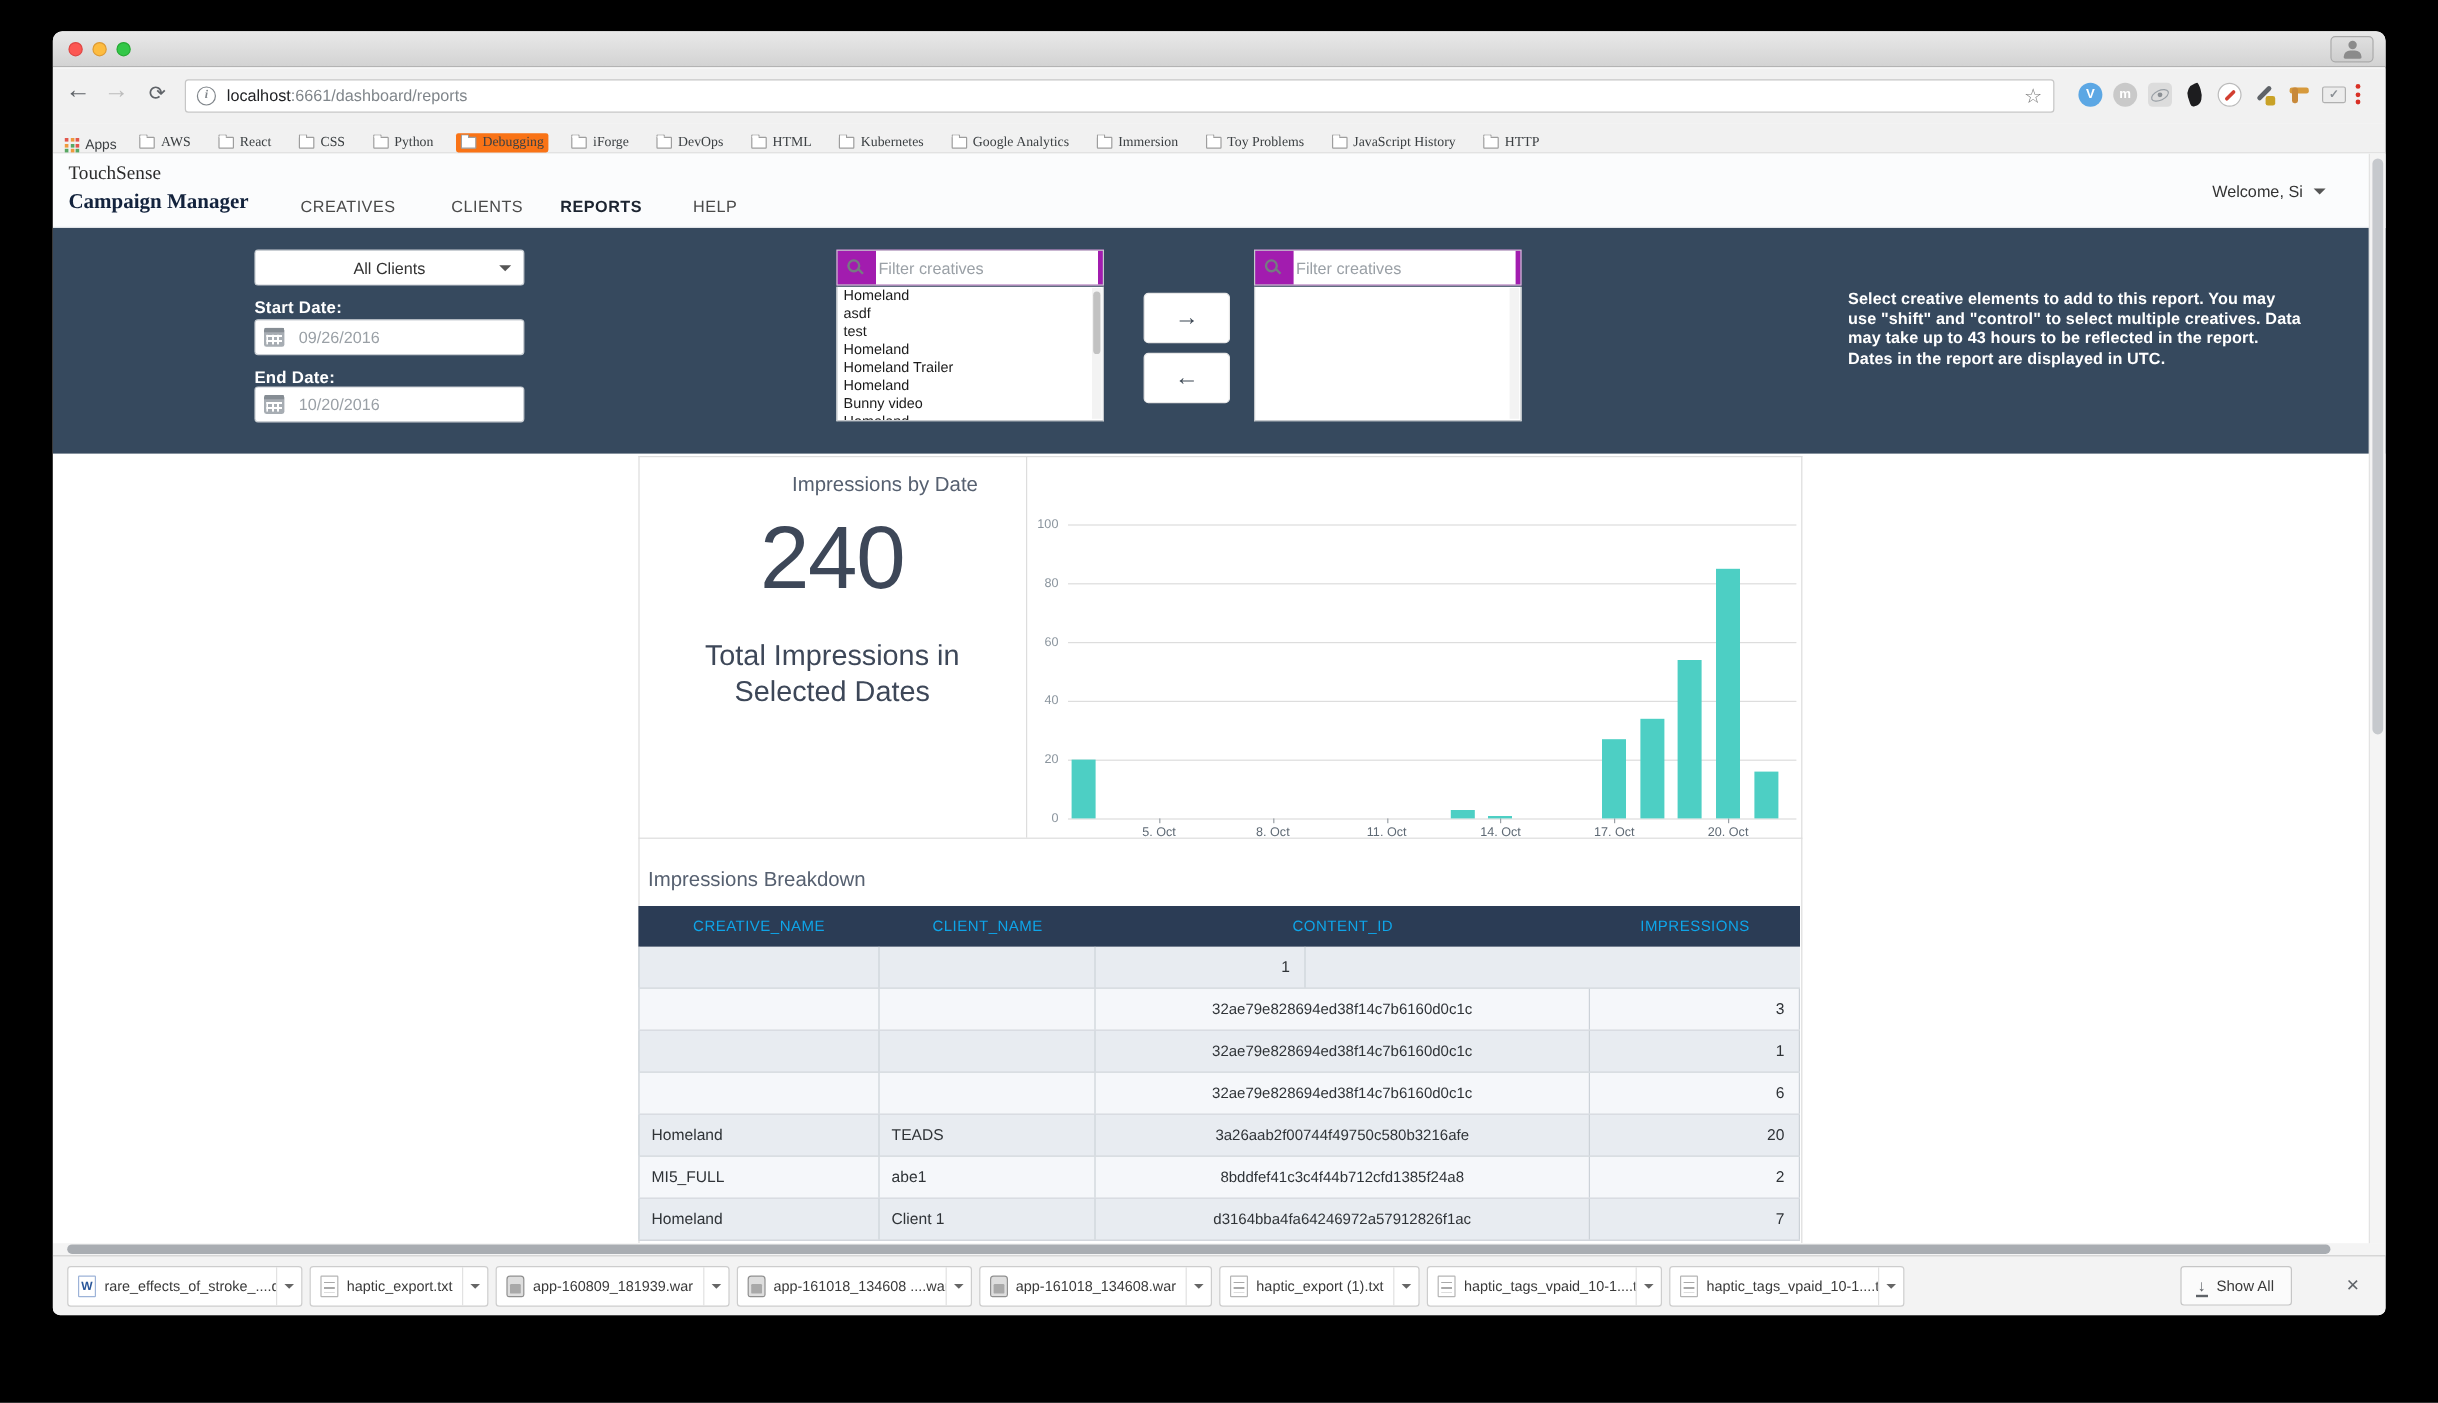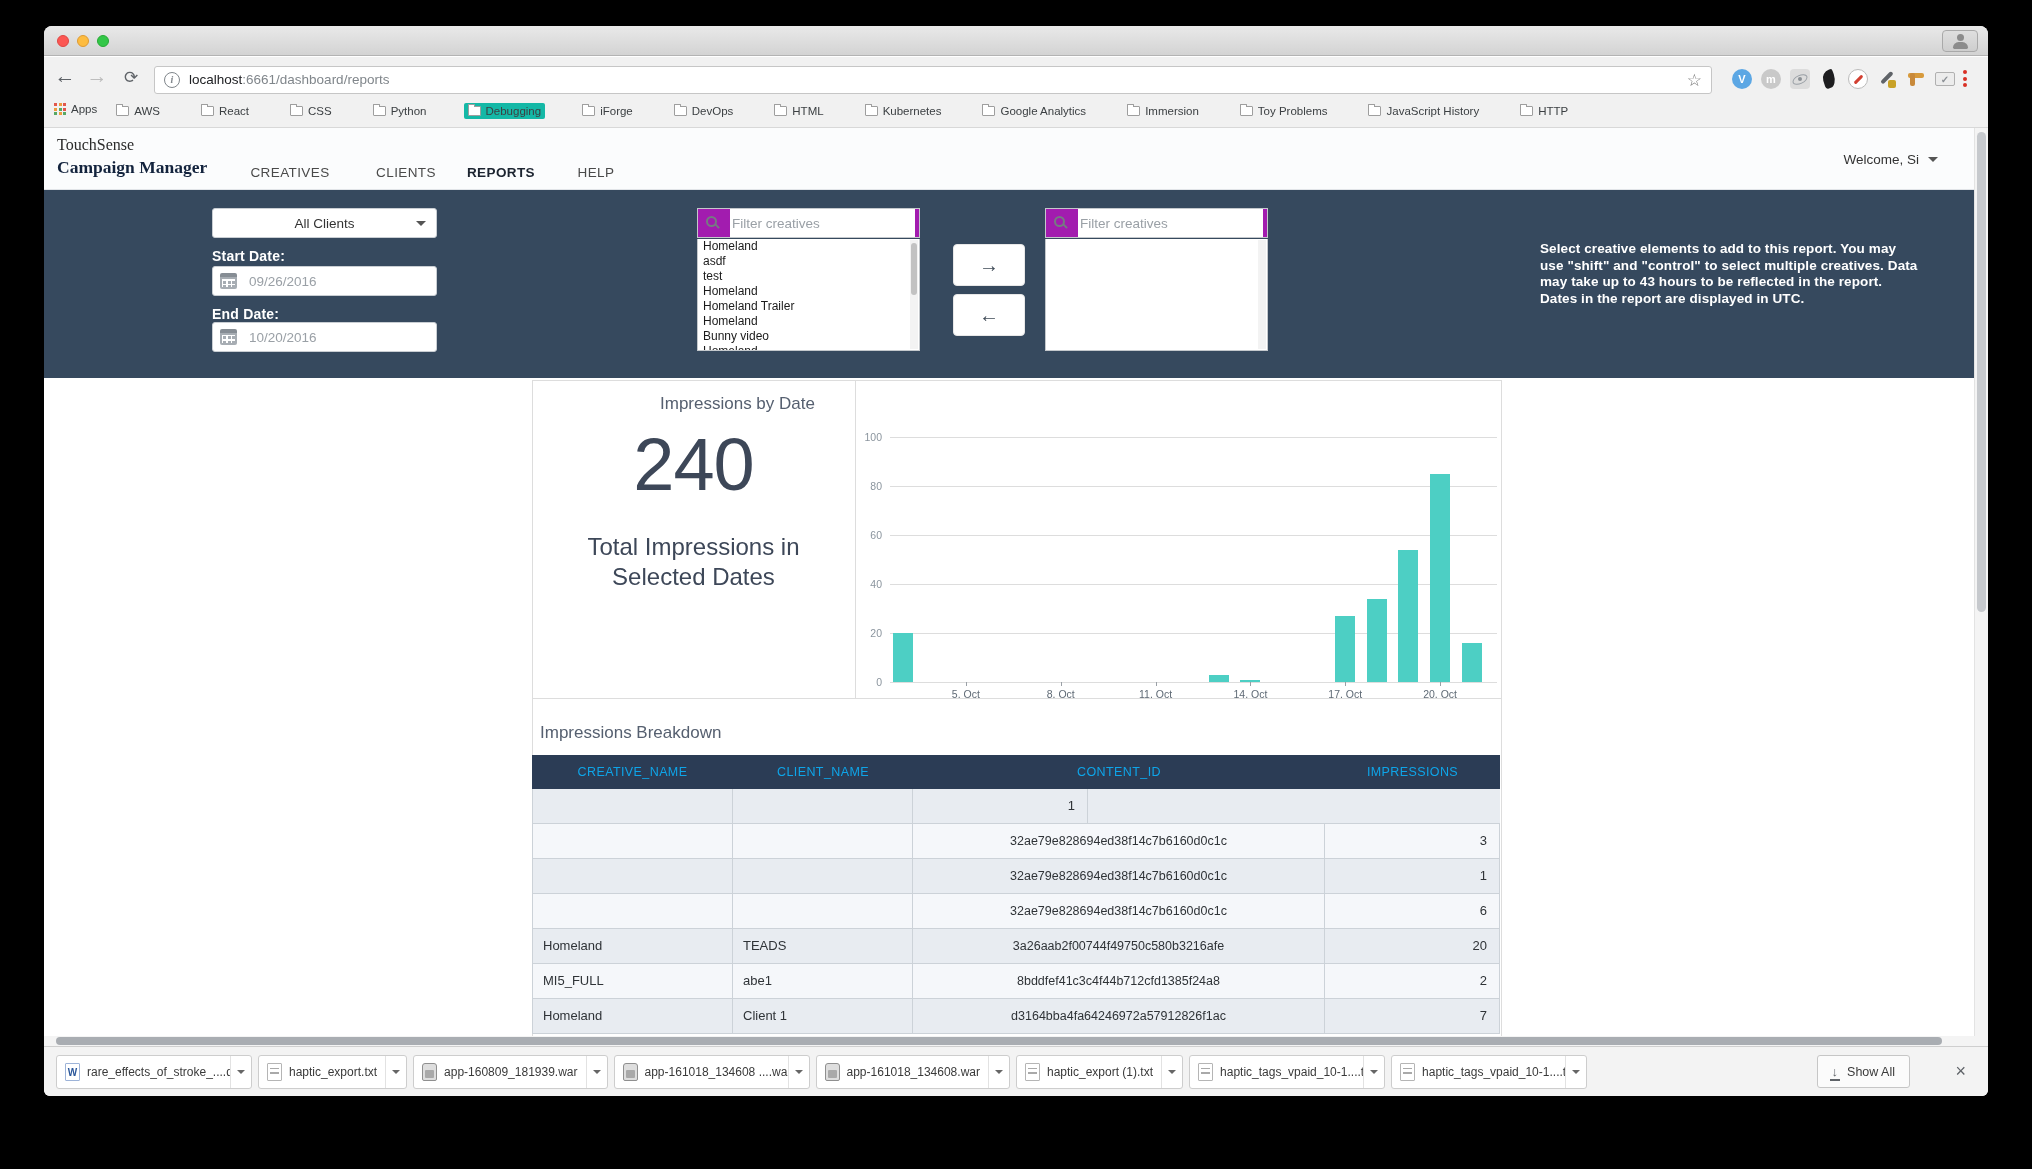--- a/index.html
+++ b/index.html
@@ -54,29 +54,29 @@
   .ext-eyedropper::after{content:"";position:absolute;right:1px;bottom:1px;width:8px;height:8px;background:#c9a227;border-radius:2px;}
   .ext-clamp::before{content:"";position:absolute;left:2px;top:4px;width:16px;height:4.5px;background:#d79a3c;border-radius:2px;}
   .ext-clamp::after{content:"";position:absolute;left:4px;top:4px;width:4.5px;height:13px;background:#c8893a;border-radius:2px;}
   .ext-mail{background:#ececec;border:1px solid #b0b0b0;border-radius:2px;height:14px;margin-top:3px;}
   .ext-mail .ext-glyph{color:#8a8f94;font-size:10px;line-height:13px;}
   .menu-dots{position:absolute;left:1918px;top:13px;width:6px;height:20px;}
   .menu-dots i{display:block;width:4px;height:4px;border-radius:50%;background:#d93025;margin:0 auto 2.5px;}
 
   
   .bookmarksbar{position:absolute;left:0;top:77px;width:100%;height:25px;background:#f1f1f1;
-                border-bottom:1px solid #d8d8d8;display:flex;align-items:flex-start;padding:0 10px;
+                border-bottom:1px solid #d8d8d8;display:flex;align-items:flex-end;padding:0 10px;
                 gap:15px;font-size:11.5px;color:#3c4043;white-space:nowrap;}
   .apps-shortcut{display:flex;align-items:center;gap:5px;}
   .apps-grid{width:12px;height:12px;display:grid;grid-template-columns:repeat(3,3px);grid-template-rows:repeat(3,3px);gap:1.5px;}
   .apps-grid i{background:#e2574c;}
   .apps-grid i:nth-child(2),.apps-grid i:nth-child(4),.apps-grid i:nth-child(8){background:#ef9a3d;}
   .apps-grid i:nth-child(5),.apps-grid i:nth-child(7),.apps-grid i:nth-child(9){background:#57a863;}
   .bookmark{display:flex;align-items:center;gap:5px;padding:2px 4px;border-radius:2px;}
-  .bookmark.hl{background:#14b8a6;}
+  .bookmark.hl{background:#f97316;}
   .folder-icon{width:13px;height:10px;background:#fff;border:1px solid #9e9e9e;border-radius:1px;position:relative;}
   .folder-icon::before{content:"";position:absolute;left:-1px;top:-3px;width:5px;height:2px;background:#fff;border:1px solid #9e9e9e;border-bottom:none;border-radius:1px 1px 0 0;}
 
   
   .page{position:absolute;left:0;top:102px;width:100%;height:918px;background:#fff;overflow:hidden;}
 
   
   .appnav{position:absolute;left:0;top:0;width:100%;height:62px;background:#fbfcfd;border-bottom:1px solid #e1e4e8;}
   .brand{position:absolute;left:13px;top:7px;}
   .brand-1{font-family:"Liberation Serif",serif;font-size:16px;color:#2b2b2b;line-height:20px;}
@@ -234,21 +234,21 @@
           <i></i>
           <i></i>
           <i></i>
           <i></i>
           <i></i>
           <i></i>
           <i></i>
         </span>
       <span>Apps</span>
     </span>
-    <span style="display:flex;gap:33px;">
+    <span style="display:flex;gap:15px;font-family:Liberation Serif, serif;">
         <span class="bookmark">
           <span class="folder-icon"></span>
           <span>AWS</span>
         </span>
         <span class="bookmark">
           <span class="folder-icon"></span>
           <span>React</span>
         </span>
         <span class="bookmark">
           <span class="folder-icon"></span>

